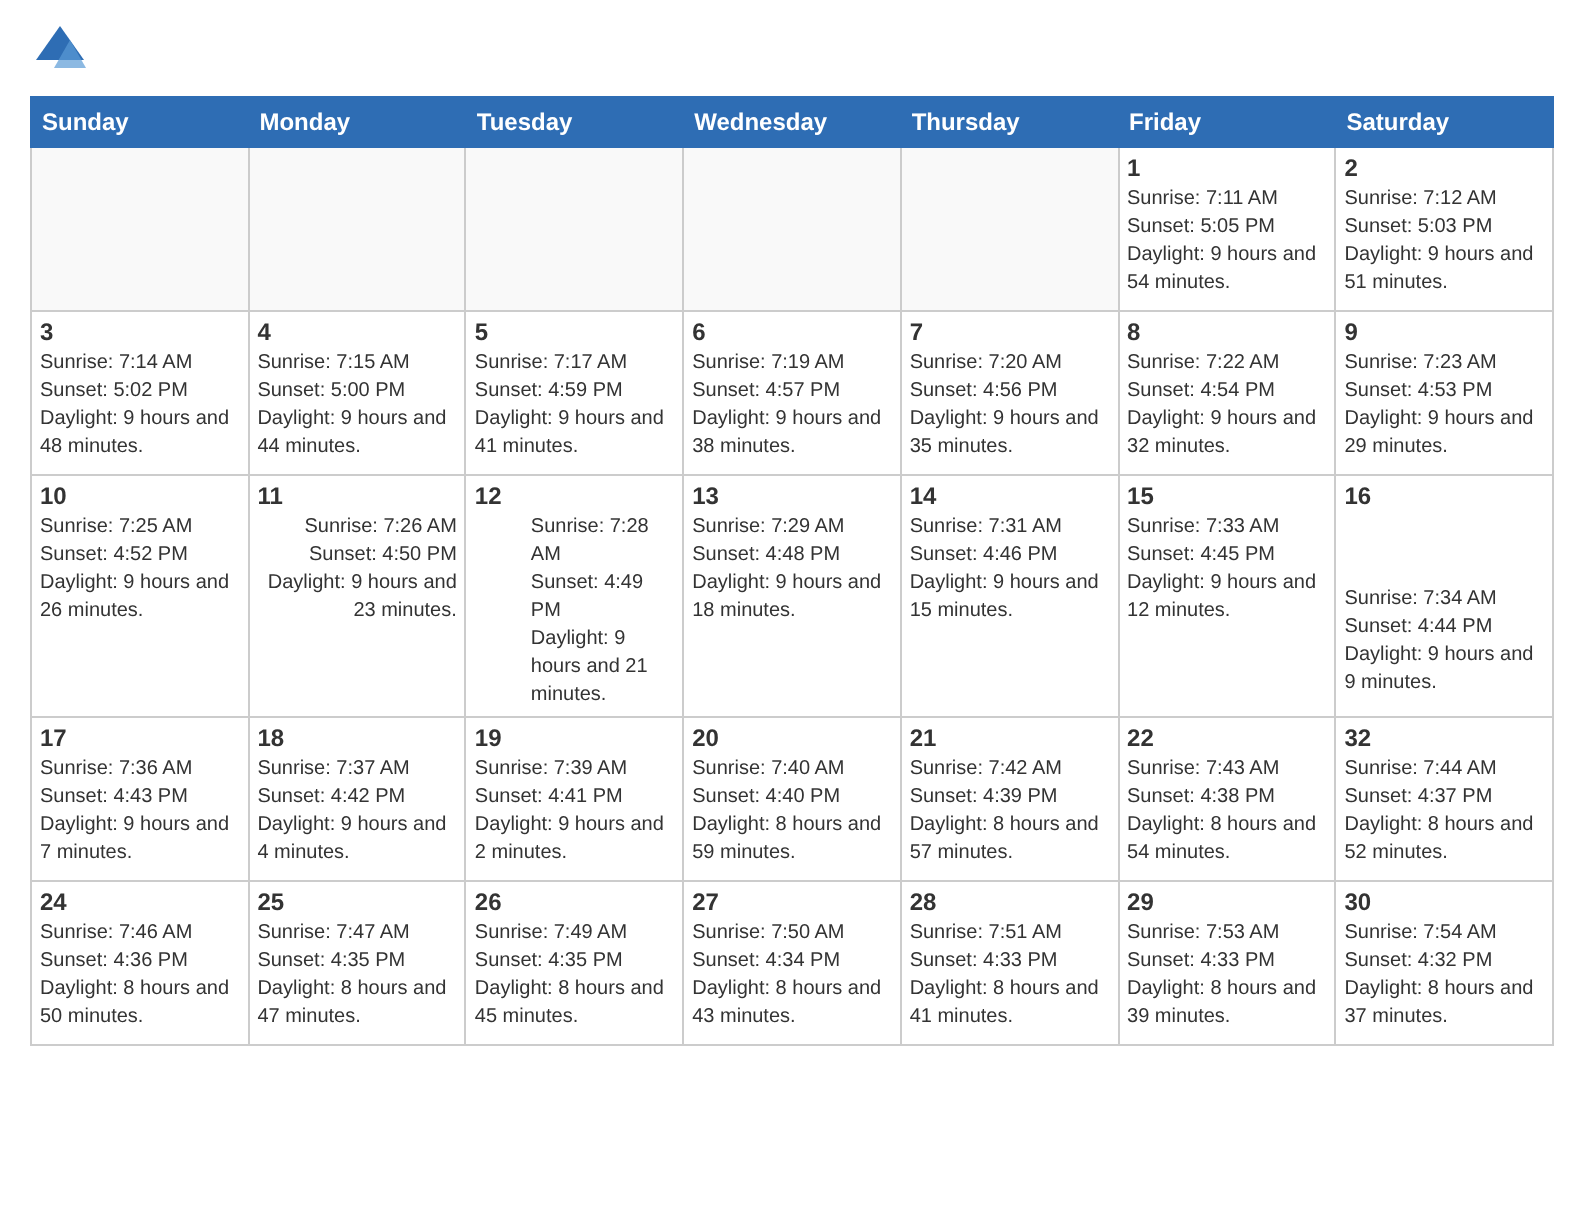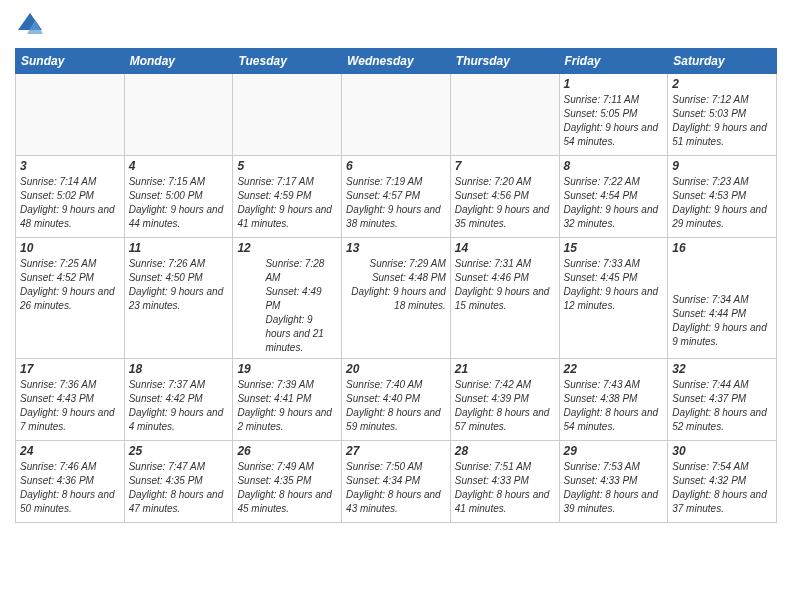--- a/index.html
+++ b/index.html
@@ -55,21 +55,20 @@
       line-height: 1.1;
     }
     .subtitle {
       font-size: 13px;
       color: #555;
     }
     .calendar {
       width: 100%;
       border-collapse: collapse;
       table-layout: fixed;
-      font-style: italic;
     }
     .calendar th {
       background: #2e6db4;
       color: white;
       text-align: left;
       padding: 5px 5px;
       font-size: 12px;
       font-weight: bold;
       border: 1px solid #2e6db4;
     }
@@ -196,33 +195,33 @@
         </tr>
         <tr>
           <td>
             <span class="day-number">10</span>
             <div class="day-info" style="white-space: pre-line;">Sunrise: 7:25 AM
 Sunset: 4:52 PM
 Daylight: 9 hours and 26 minutes.</div>
           </td>
           <td>
             <span class="day-number">11</span>
-            <div class="day-info" style="white-space: pre-line;">Sunrise: 7:26 AM
+            <div class="day-info" style="white-space: pre-line; text-align: right;">Sunrise: 7:26 AM
 Sunset: 4:50 PM
 Daylight: 9 hours and 23 minutes.</div>
           </td>
           <td>
             <span class="day-number">12</span>
             <div class="day-info" style="white-space: pre-line; margin-left: 28px;">Sunrise: 7:28 AM
 Sunset: 4:49 PM
 Daylight: 9 hours and 21 minutes.</div>
           </td>
           <td>
             <span class="day-number">13</span>
-            <div class="day-info" style="white-space: pre-line; text-align: right;">Sunrise: 7:29 AM
+            <div class="day-info" style="white-space: pre-line;">Sunrise: 7:29 AM
 Sunset: 4:48 PM
 Daylight: 9 hours and 18 minutes.</div>
           </td>
           <td>
             <span class="day-number">14</span>
             <div class="day-info" style="white-space: pre-line;">Sunrise: 7:31 AM
 Sunset: 4:46 PM
 Daylight: 9 hours and 15 minutes.</div>
           </td>
           <td>

